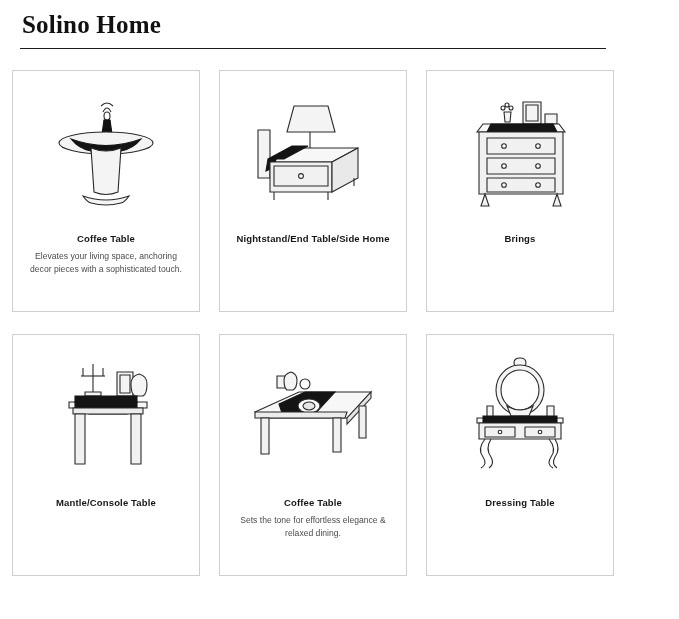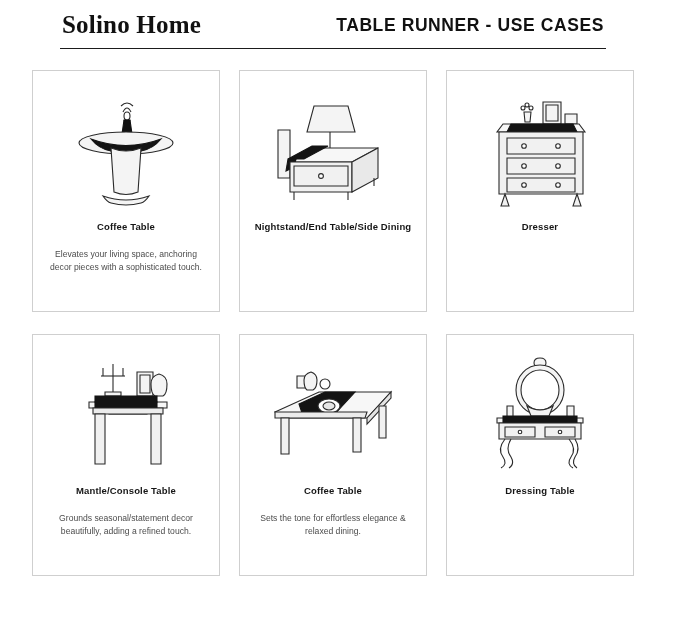--- a/index.html
+++ b/index.html
@@ -12,21 +12,20 @@
     height: 619px;
     font-family: "Liberation Sans", sans-serif;
     color: #1a1a1a;
     overflow: hidden;
   }
   .page {
     position: relative;
     width: 626px;
     height: 619px;
     box-sizing: border-box;
-    padding-left: 40px;
   }
   
   .header {
     display: flex;
     align-items: center;
     justify-content: space-between;
     padding: 8px 22px 0 22px;
     height: 42px;
     box-sizing: border-box;
   }
@@ -76,40 +75,39 @@
     display: flex;
     align-items: center;
     justify-content: center;
   }
   .card-title {
     font-size: 9.5px;
     font-weight: bold;
     letter-spacing: 0.15px;
     color: #161616;
     text-align: center;
-    margin-top: 0;
+    margin-top: 12px;
   }
   .card-desc {
     font-size: 8.6px;
     line-height: 1.5;
     color: #4c4c4c;
     text-align: center;
-    margin-top: 16px;
+    margin-top: 6px;
     max-width: 168px;
   }
   svg { display: block; }
 </style>
 </head>
 <body>
 
 <div class="page">
 
   <div class="header">
     <div class="brand">Solino Home</div>
-    <div class="header-title">TABLE RUNNER - USE CASES</div>
   </div>
   <div class="header-rule"></div>
 
   <div class="grid">
 
     <div class="card">
       <div class="art">
         <svg width="150" height="130" viewBox="0 0 150 130">
           <g fill="none" stroke="#2a2a2a" stroke-width="1.1">
 
@@ -151,21 +149,21 @@
 
             <path d="M32 76 h62 v30 h-62 z" fill="#f1f1f1" stroke="#2a2a2a"></path>
             <path d="M94 76 l26 -14 v30 l-26 14 z" fill="#e9e9e9" stroke="#2a2a2a"></path>
             <path d="M36 80 h54 v20 h-54 z"></path>
             <circle cx="63" cy="90" r="2.4" fill="#fff"></circle>
 
             <path d="M36 106 v8 M90 106 v8 M116 92 v8"></path>
           </g>
         </svg>
       </div>
-      <div class="card-title">Nightstand/End Table/Side Dining</div>
+      <div class="card-title">Nightstand/End Table/Side Home</div>
     </div>
 
     <div class="card">
       <div class="art">
         <svg width="150" height="130" viewBox="0 0 150 130">
           <g fill="none" stroke="#2a2a2a" stroke-width="1.1">
 
             <path d="M78 16 h18 v22 h-18 z" fill="#f4f4f4" stroke="#2a2a2a"></path>
             <path d="M81 19 h12 v16 h-12 z"></path>
 
@@ -190,21 +188,21 @@
             <circle cx="59" cy="80" r="2.3" fill="#fff"></circle>
             <circle cx="93" cy="80" r="2.3" fill="#fff"></circle>
             <circle cx="59" cy="99" r="2.3" fill="#fff"></circle>
             <circle cx="93" cy="99" r="2.3" fill="#fff"></circle>
 
             <path d="M40 108 l-4 12 h8 z" fill="#f1f1f1" stroke="#2a2a2a"></path>
             <path d="M112 108 l4 12 h-8 z" fill="#f1f1f1" stroke="#2a2a2a"></path>
           </g>
         </svg>
       </div>
-      <div class="card-title">Dresser</div>
+      <div class="card-title">Brings</div>
     </div>
 
     <div class="card">
       <div class="art">
         <svg width="150" height="130" viewBox="0 0 150 130">
           <g fill="none" stroke="#2a2a2a" stroke-width="1.1">
 
             <path d="M52 18 v8 M62 14 v12 M72 18 v8"></path>
             <path d="M50 26 h24"></path>
             <path d="M62 26 v16"></path>
@@ -221,21 +219,20 @@
             <path d="M44 52 h62 v6 h-62 z" fill="#141414" stroke="#141414"></path>
             <path d="M58 58 h38 v6 h-38 z" fill="#141414" stroke="#141414"></path>
 
             <path d="M42 58 h70 v6 h-70 z" fill="#ececec" stroke="#2a2a2a"></path>
             <path d="M44 64 h10 v50 h-10 z" fill="#f1f1f1" stroke="#2a2a2a"></path>
             <path d="M100 64 h10 v50 h-10 z" fill="#f1f1f1" stroke="#2a2a2a"></path>
           </g>
         </svg>
       </div>
       <div class="card-title">Mantle/Console Table</div>
-      <div class="card-desc">Grounds seasonal/statement decor beautifully, adding a refined touch.</div>
     </div>
 
     <div class="card">
       <div class="art">
         <svg width="160" height="130" viewBox="0 0 160 130">
           <g fill="none" stroke="#2a2a2a" stroke-width="1.1">
 
             <path d="M44 26 h12 v12 h-12 z" fill="#f4f4f4" stroke="#2a2a2a"></path>
             <path d="M58 22 q6 2 6 8 q0 8 -4 10 h-6 q-3 -2 -3 -10 q0 -6 7 -8 z" fill="#f4f4f4" stroke="#2a2a2a"></path>
             <circle cx="72" cy="34" r="5" fill="#fff" stroke="#2a2a2a"></circle>

